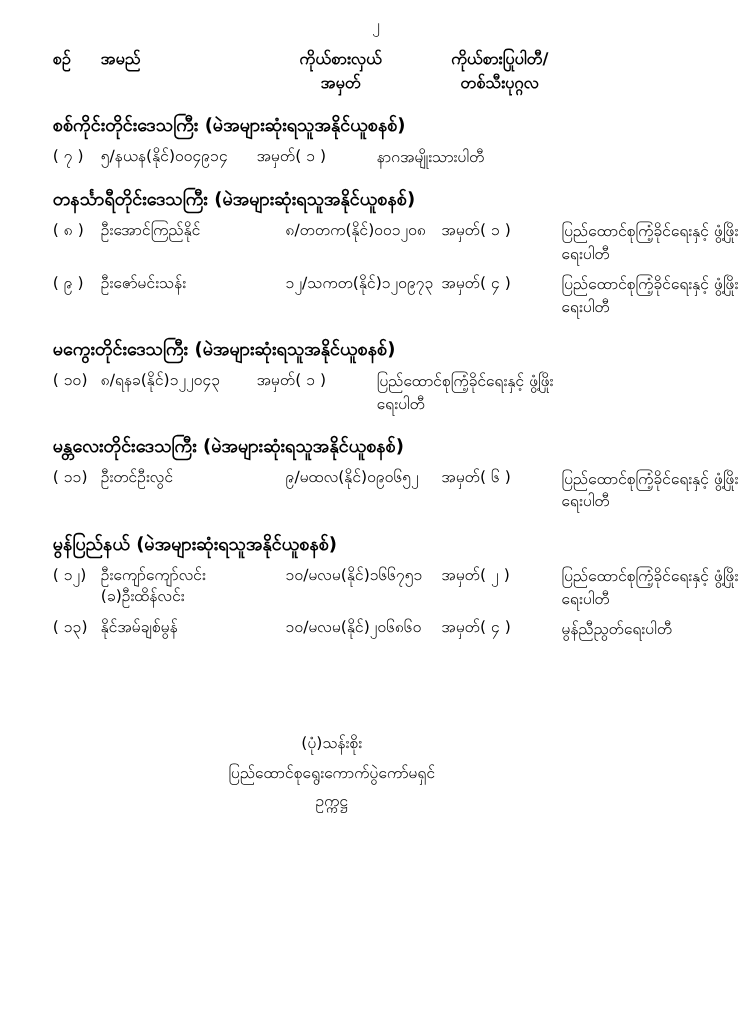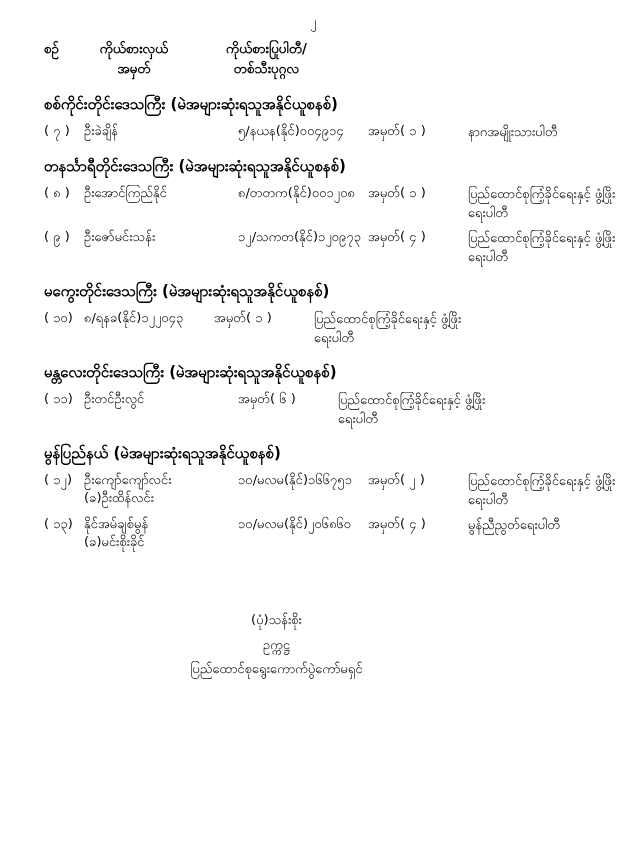--- a/index.html
+++ b/index.html
@@ -112,34 +112,34 @@
 <body>
 
 <div class="page">
 
   <div class="page-mark">၂</div>
 
   <div class="content">
 
     <div class="header-row">
       <div class="col-no">စဉ်</div>
+      <div class="col-name">အမည်</div>
       <div class="col-rep">
         <span>ကိုယ်စားလှယ်</span>
         <span class="hdr-line2">အမှတ်</span>
       </div>
       <div class="col-party">
         <span>ကိုယ်စားပြုပါတီ/</span>
         <span class="hdr-line2">တစ်သီးပုဂ္ဂလ</span>
       </div>
     </div>
 
     <div class="section-title">စစ်ကိုင်းတိုင်းဒေသကြီး (မဲအများဆုံးရသူအနိုင်ယူစနစ်)</div>
     <div class="row">
       <div class="col-no">( ၇ )</div>
-      <div class="col-name">ဦးခဲချိန်</div>
       <div class="col-nrc">၅/နယန(နိုင်)၀၀၄၉၁၄</div>
       <div class="col-rep">အမှတ်( ၁ )</div>
       <div class="col-party">နာဂအမျိုးသားပါတီ</div>
     </div>
 
     <div class="section-title">တနင်္သာရီတိုင်းဒေသကြီး (မဲအများဆုံးရသူအနိုင်ယူစနစ်)</div>
     <div class="row">
       <div class="col-no">( ၈ )</div>
       <div class="col-name">ဦးအောင်ကြည်နိုင်</div>
       <div class="col-nrc">၈/တတက(နိုင်)၀၀၁၂၀၈</div>
@@ -159,47 +159,47 @@
       <div class="col-no">( ၁၀)</div>
       <div class="col-nrc">၈/ရနခ(နိုင်)၁၂၂၀၄၃</div>
       <div class="col-rep">အမှတ်( ၁ )</div>
       <div class="col-party">ပြည်ထောင်စုကြံ့ခိုင်ရေးနှင့် ဖွံ့ဖြိုးရေးပါတီ</div>
     </div>
 
     <div class="section-title">မန္တလေးတိုင်းဒေသကြီး (မဲအများဆုံးရသူအနိုင်ယူစနစ်)</div>
     <div class="row">
       <div class="col-no">( ၁၁)</div>
       <div class="col-name">ဦးတင်ဦးလွင်</div>
+      <div class="col-nrc">၉/မထလ(နိုင်)၀၉၀၆၅၂</div>
       <div class="col-rep">အမှတ်( ၆ )</div>
       <div class="col-party">ပြည်ထောင်စုကြံ့ခိုင်ရေးနှင့် ဖွံ့ဖြိုးရေးပါတီ</div>
     </div>
 
     <div class="section-title">မွန်ပြည်နယ် (မဲအများဆုံးရသူအနိုင်ယူစနစ်)</div>
     <div class="row">
       <div class="col-no">( ၁၂)</div>
       <div class="col-name">
         <span>ဦးကျော်ကျော်လင်း</span>
         <span class="sub-name">(ခ)ဦးထိန်လင်း</span>
       </div>
       <div class="col-nrc">၁၀/မလမ(နိုင်)၁၆၆၇၅၁</div>
       <div class="col-rep">အမှတ်( ၂ )</div>
       <div class="col-party">ပြည်ထောင်စုကြံ့ခိုင်ရေးနှင့် ဖွံ့ဖြိုးရေးပါတီ</div>
     </div>
     <div class="row">
       <div class="col-no">( ၁၃)</div>
       <div class="col-name">
         <span>နိုင်အမ်ချစ်မွန်</span>
-        <span class="sub-name">(ခ)မင်းစိုးခိုင်</span>
       </div>
       <div class="col-nrc">၁၀/မလမ(နိုင်)၂၀၆၈၆၀</div>
       <div class="col-rep">အမှတ်( ၄ )</div>
       <div class="col-party">မွန်ညီညွတ်ရေးပါတီ</div>
     </div>
 
   </div>
 
   <div class="signature">
     <span class="sig-line sig-name">(ပုံ)သန်းစိုး</span>
+    <span class="sig-line sig-org">ပြည်ထောင်စုရွေးကောက်ပွဲကော်မရှင်</span>
     <span class="sig-line sig-title">ဥက္ကဋ္ဌ</span>
-    <span class="sig-line sig-org">ပြည်ထောင်စုရွေးကောက်ပွဲကော်မရှင်</span>
   </div>
 
 </div>
 
 </body></html>

